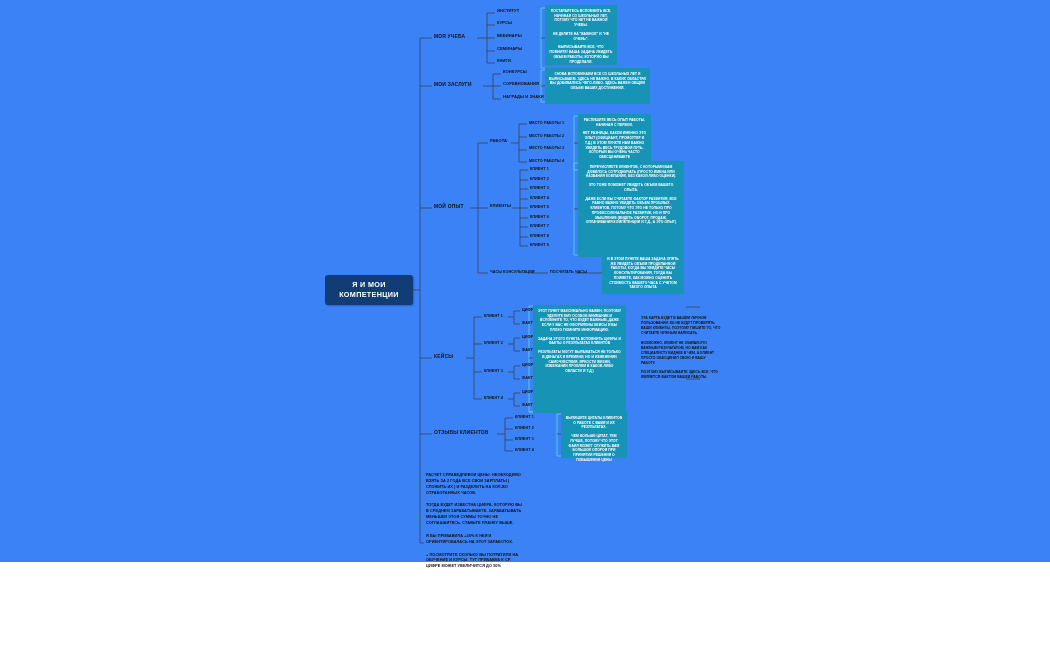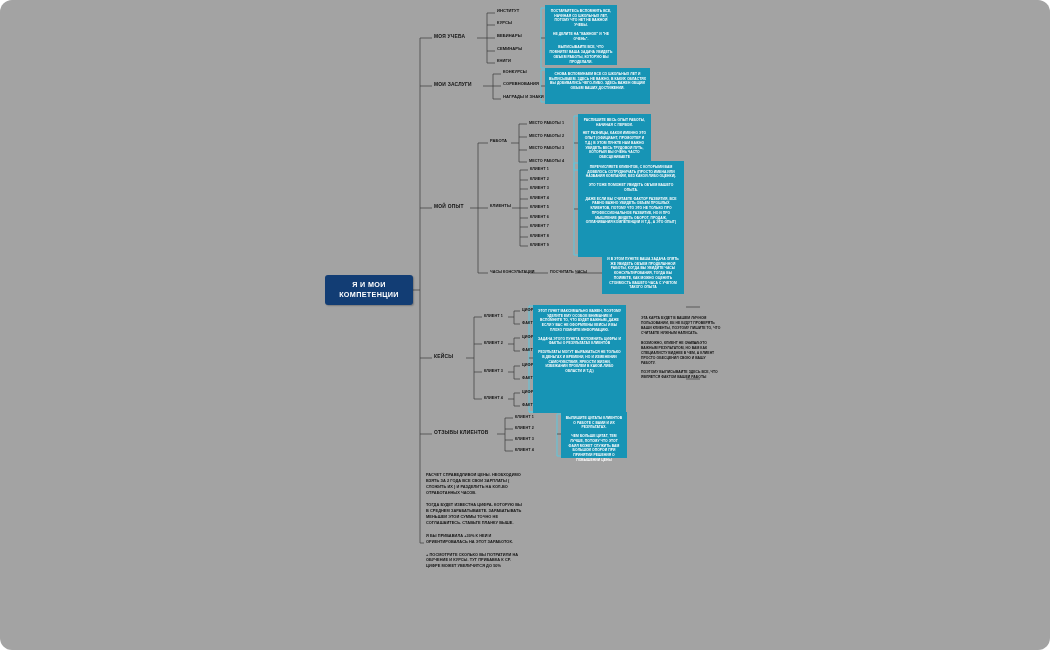--- a/index.html
+++ b/index.html
@@ -5,23 +5,22 @@
   * { box-sizing: border-box; }
   html, body {
     margin: 0; padding: 0;
     width: 1050px; height: 650px;
     background: #ffffff;
     font-family: "Liberation Sans", sans-serif;
     overflow: hidden;
   }
   #canvas {
     position: relative;
-    width: 1050px; height: 650px;
-    background: #a3a3a3;
-    border-radius: 12px;
+    width: 1050px; height: 562px;
+    background: #3b82f6;
   }
   svg#wires {
     position: absolute; left: 0; top: 0;
     width: 1050px; height: 650px;
     pointer-events: none;
   }
   .node {
     position: absolute;
     white-space: nowrap;
     font-size: 4.1px;

